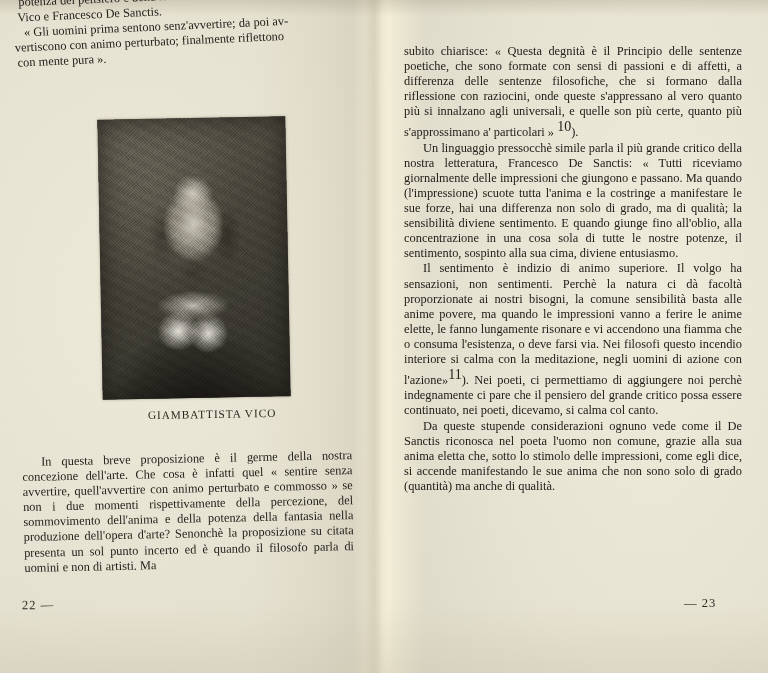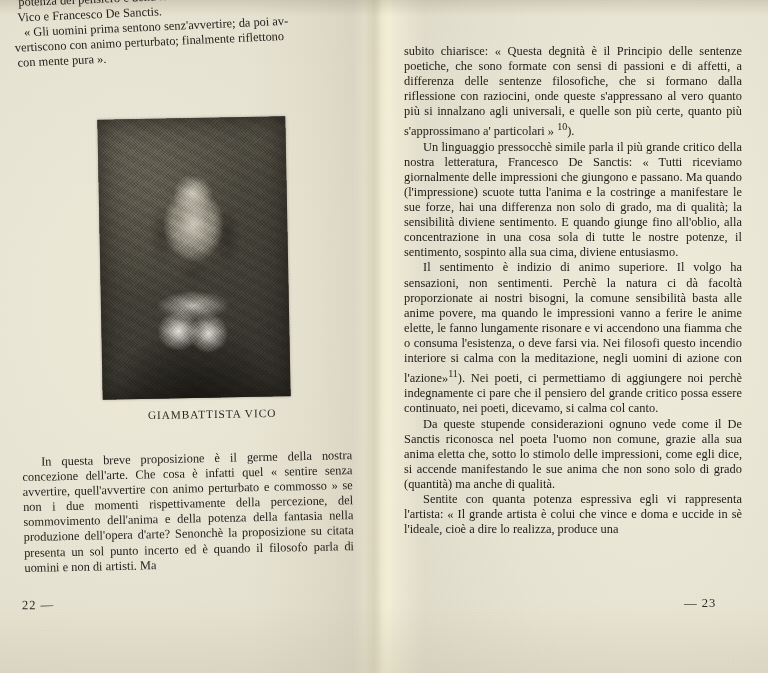--- a/index.html
+++ b/index.html
@@ -66,21 +66,21 @@
   .col{
     position:absolute;
     color:#23201c;
     font-size:12.4px;
     line-height:15.1px;
     text-align:justify;
   }
   .col p{margin:0;text-indent:19px;}
   .col p.noind{text-indent:0;}
   .it{}
-  .fn{font-size:10px;vertical-align:super;}
+  .fn{font-size:14px;vertical-align:super;}
 
   
   #left-top{
     left:8px;top:-4px;width:352px;
     transform:rotate(-3.1deg) skewY(0.6deg);
     transform-origin:0 0;
   }
   #left-top .l{white-space:nowrap;display:block;}
   #left-top .l1{margin-left:10px;transform:rotate(0.15deg);}
   #left-top .l2{margin-left:8px;}
@@ -181,20 +181,19 @@
 
   <div class="col" id="left-bottom">
     <p>In questa breve proposizione è il germe della nostra concezione dell'arte. Che cosa è infatti quel « sentire senza avvertire, quell'avvertire con animo perturbato e commosso » se non i due momenti rispettivamente della percezione, del sommovimento dell'anima e della potenza della fantasia nella produzione dell'opera d'arte? Senonchè la proposizione su citata presenta un sol punto incerto ed è quando il filosofo parla di uomini e non di artisti. Ma</p>
   </div>
 
   <div class="col" id="right-col">
       <p class="noind"><span>subito chiarisce: « Questa degnità è il Principio delle sentenze poetiche, che sono formate con sensi di </span><span class="it">passioni e di affetti</span><span>, a differenza delle sentenze filosofiche, che si formano dalla riflessione con raziocini, onde queste s'appressano al vero quanto più si innalzano agli universali, e quelle son più certe, quanto più s'approssimano a' particolari » </span><span class="fn">10</span><span>).</span></p>
       <p><span>Un linguaggio pressocchè simile parla il più grande critico della nostra letteratura, Francesco De Sanctis: « Tutti riceviamo giornalmente delle impressioni che giungono e passano. Ma quando (l'impressione) scuote tutta l'anima e la costringe a </span><span class="it">manifestare le sue forze</span><span>, hai una differenza non solo di grado, ma di </span><span class="it">qualità</span><span>; la sensibilità diviene sentimento. E quando giunge fino all'oblio, alla concentrazione in una cosa sola di tutte le nostre potenze, il sentimento, sospinto alla sua cima, diviene entusiasmo.</span></p>
       <p><span>Il sentimento è indizio di animo superiore. Il volgo ha sensazioni, non sentimenti. Perchè la natura ci dà facoltà proporzionate ai nostri bisogni, la comune sensibilità basta alle anime povere, ma quando le impressioni vanno a ferire le </span><span class="it">anime elette</span><span>, le fanno lungamente risonare e vi accendono una fiamma che o consuma l'esistenza, o deve farsi via. Nei filosofi questo incendio interiore si calma con la meditazione, negli uomini di azione con l'azione»</span><span class="fn">11</span><span>). Nei poeti, ci permettiamo di aggiungere noi perchè indegnamente ci pare che il pensiero del grande critico possa essere continuato, nei poeti, dicevamo, si calma col canto.</span></p>
       <p><span>Da queste stupende considerazioni ognuno vede come il De Sanctis riconosca nel poeta l'uomo non comune, grazie alla sua anima eletta che, sotto lo stimolo delle impressioni, come egli dice, si accende manifestando le </span><span class="it">sue anima</span><span> che non sono solo di grado (quantità) ma anche di qualità.</span></p>
-      <p><span>Sentite con quanta potenza espressiva egli vi rappresenta l'artista: « Il grande artista è colui che vince e doma e uccide in sè l'ideale, cioè a dire lo realizza, produce una</span></p>
     </div>
 
   <div class="pagenum" id="pn-left">22 —</div>
   <div class="pagenum" id="pn-right">— 23</div>
 
   <div class="grain"></div>
 </div>
 
 </body></html>

